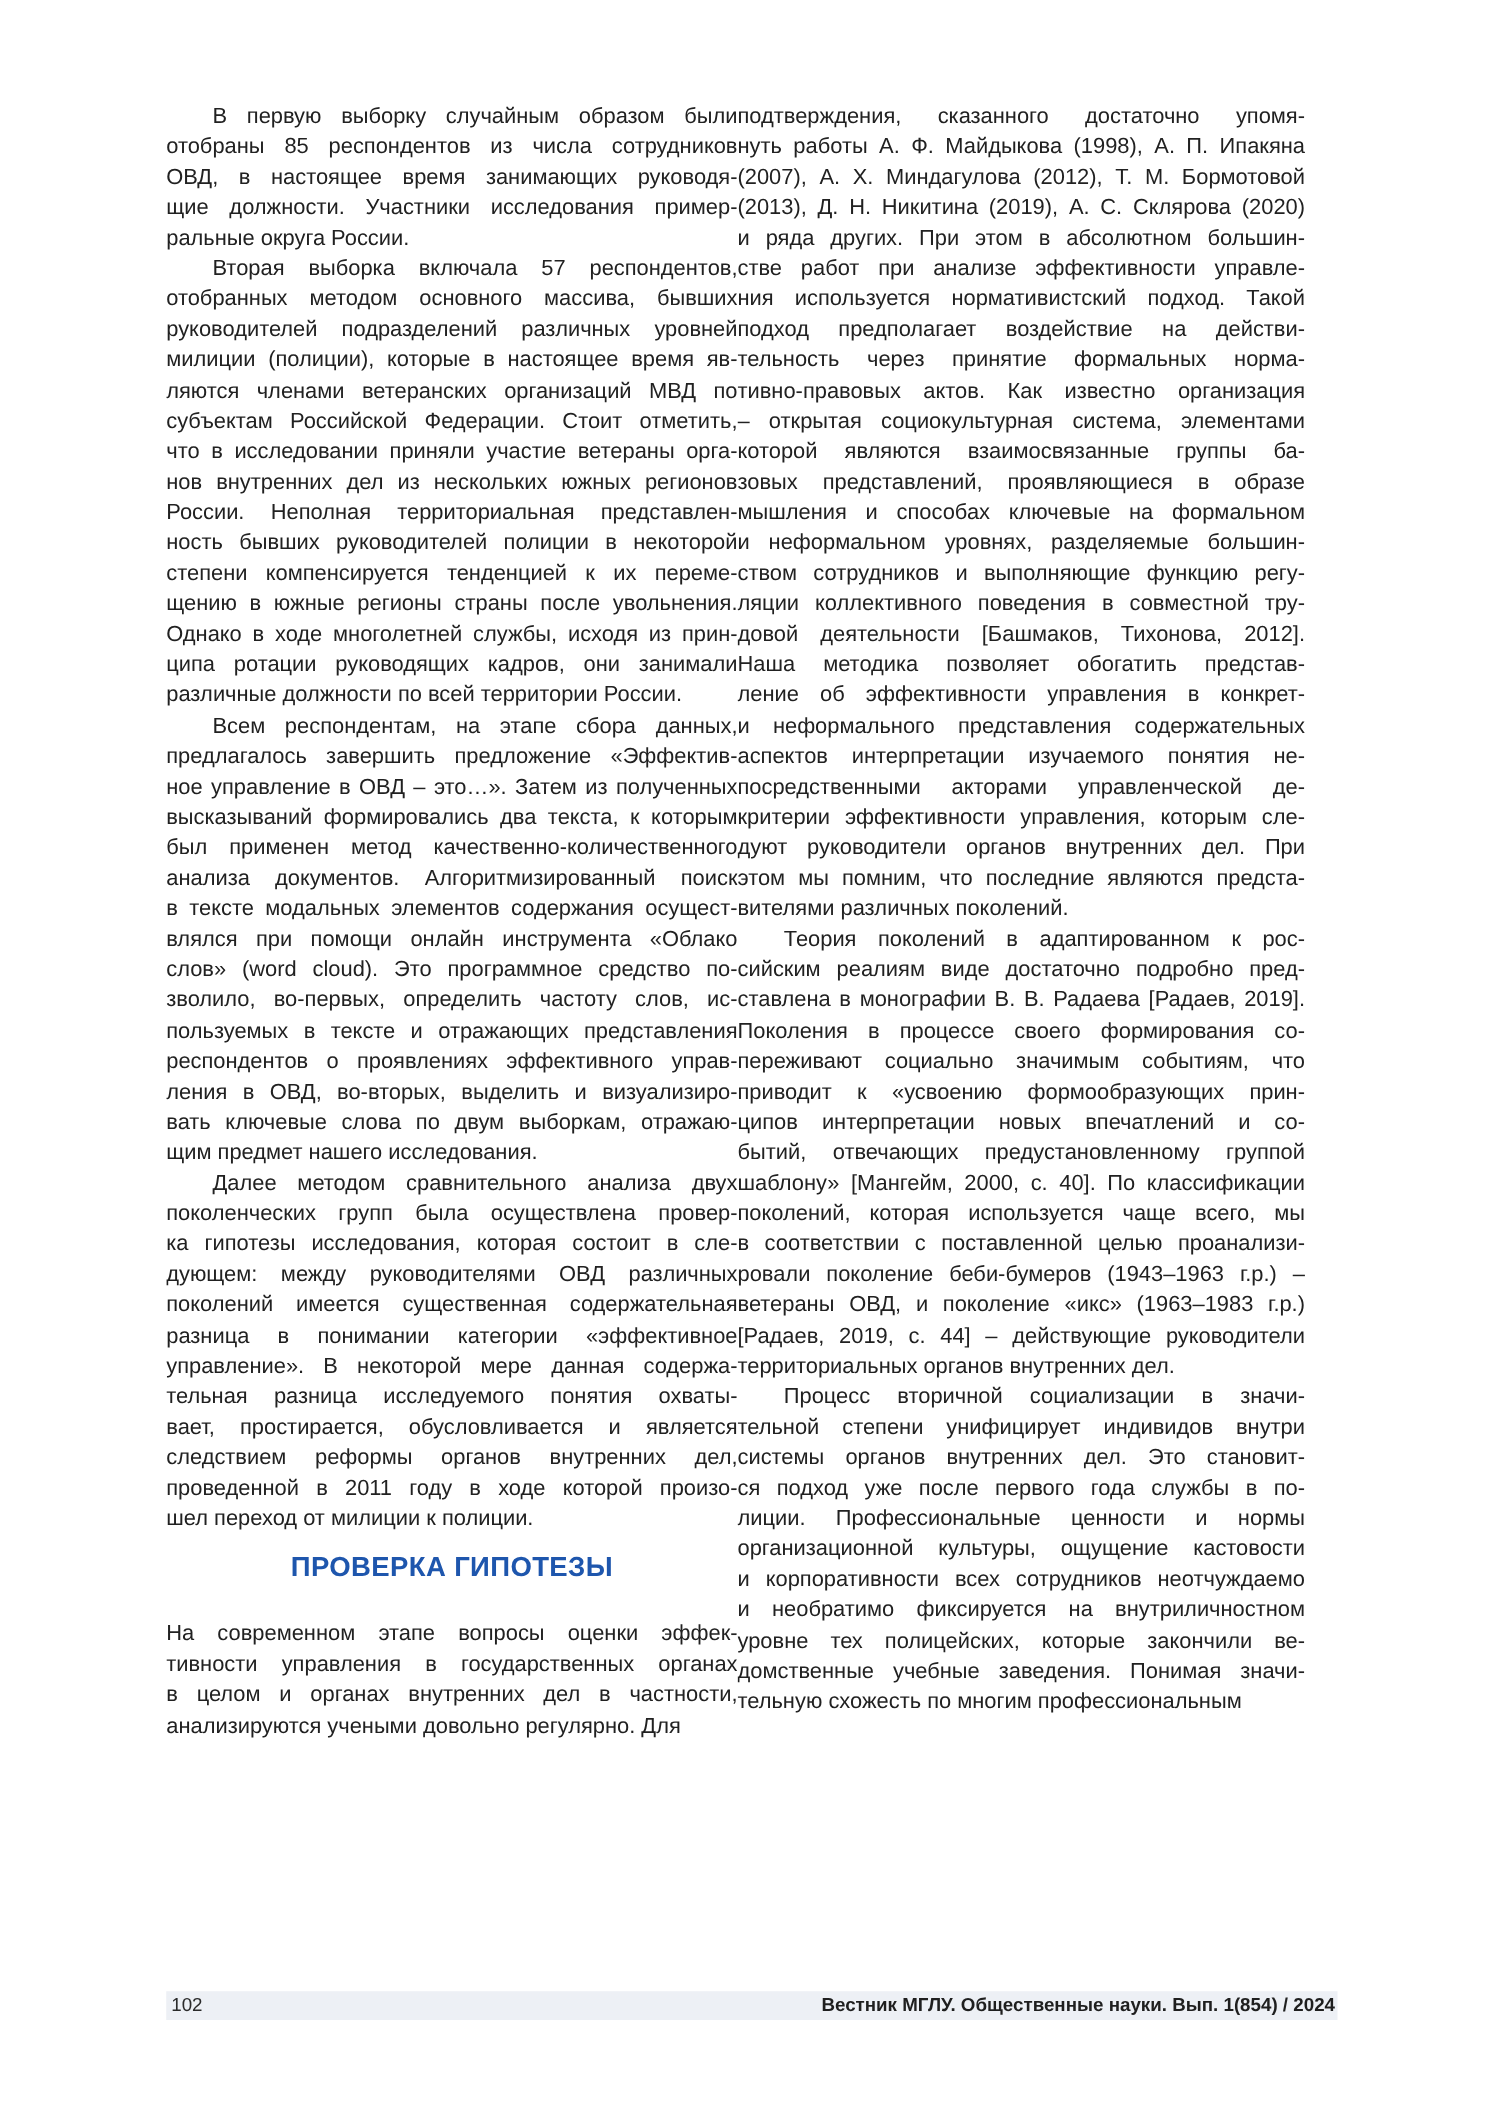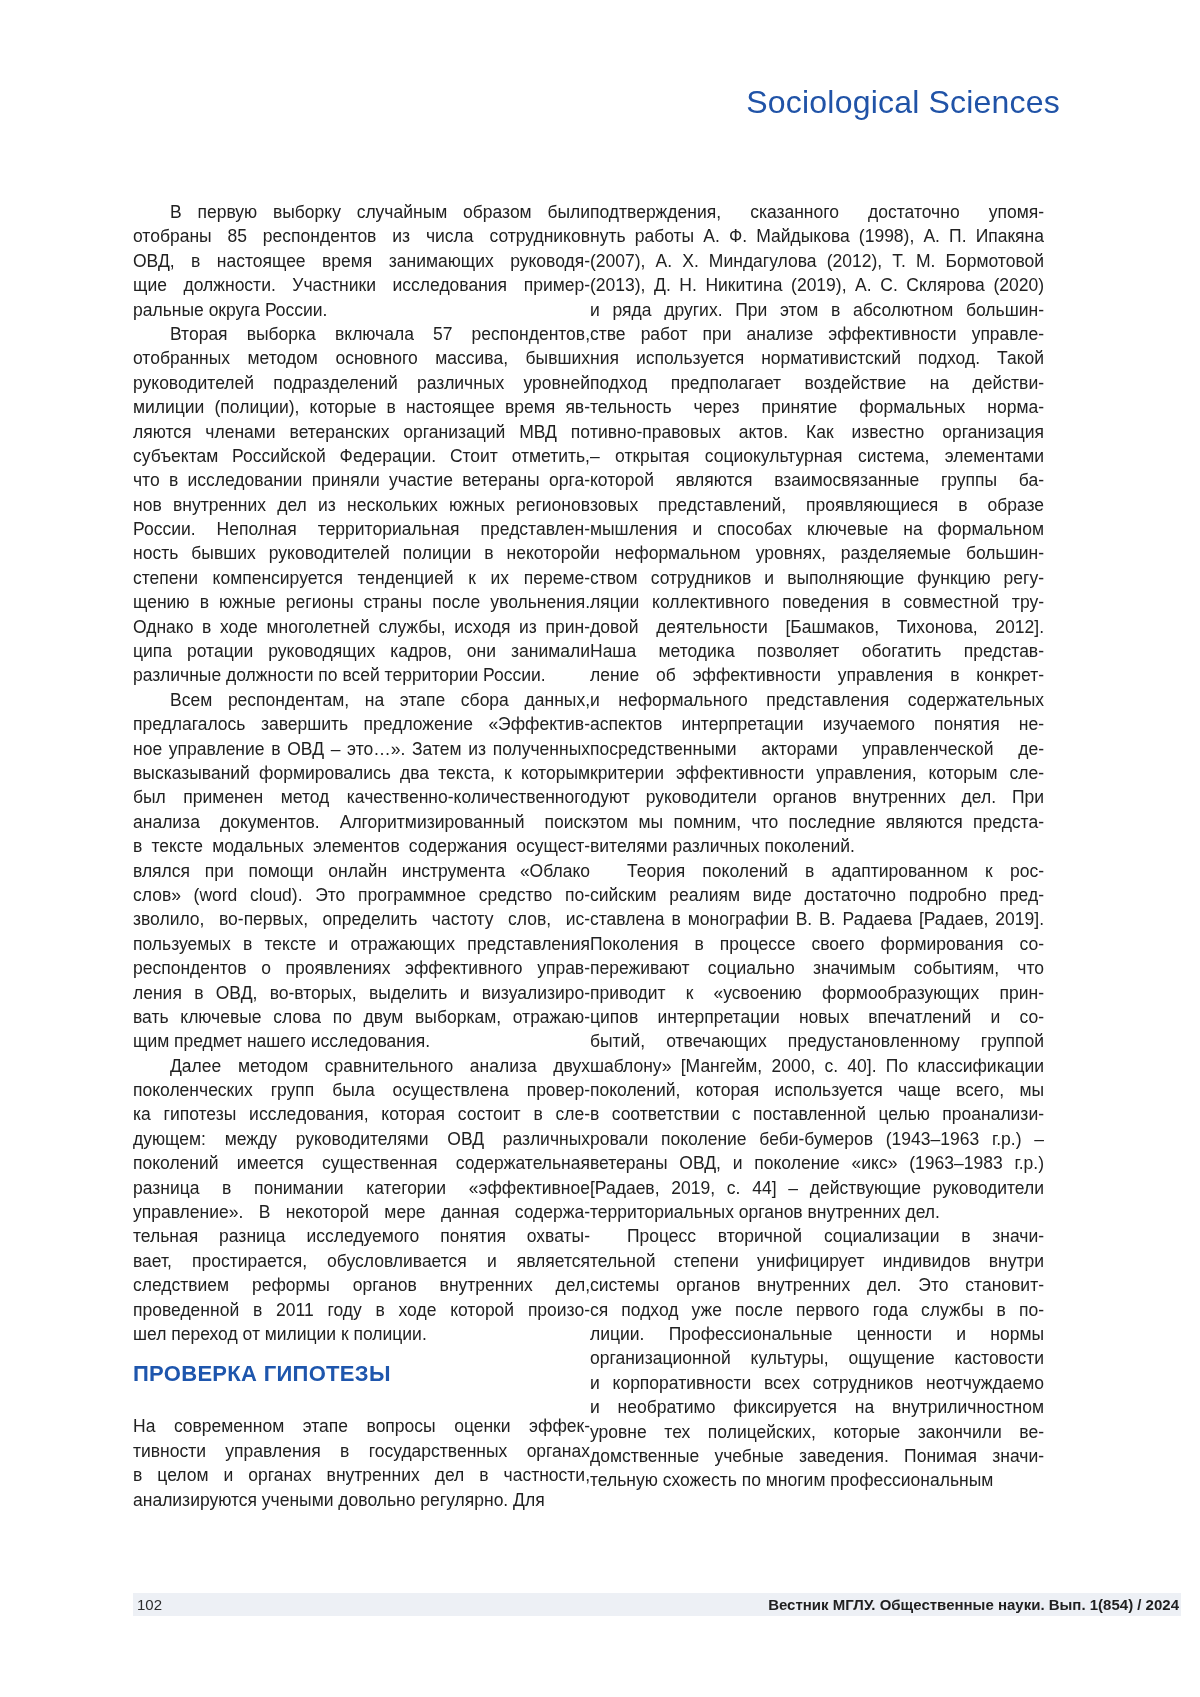--- a/index.html
+++ b/index.html
@@ -35,44 +35,44 @@
   .ln.last{text-align-last:left;}
   .ln.ind{text-indent:37px;}
   .sec-heading{
     margin-top:15px;
     margin-bottom:27px;
     font-size:22px;
     line-height:26px;
     font-weight:bold;
     color:#1e56ad;
     letter-spacing:0.3px;
+    text-align:center;
   }
   .footer-bar{
     position:absolute;
     left:133px;top:1593px;
-    width:1048px;height:23px;
+    width:937px;height:23px;
     background:#edf0f5;
     display:flex;
     align-items:center;
     justify-content:space-between;
     font-size:15px;
   }
   .page-num{color:#2b2b2b;padding-left:4px;}
   .journal{
     color:#1f1f1f;
     font-weight:600;
     padding-right:2px;
   }
 </style>
 </head>
 <body>
 
 <div class="page">
   <div class="content">
-    <div class="page-title" style="color: rgb(32, 83, 167);">Sociological Sciences</div>
     <div class="cols" style="color: rgb(33, 33, 33);">
       <div class="col col-left">
           <div class="para">
             <div class="ln ind">В первую выборку случайным образом были</div>
             <div class="ln">отобраны 85 респондентов из числа сотрудников</div>
             <div class="ln">ОВД, в настоящее время занимающих руководя-</div>
             <div class="ln">щие должности. Участники исследования пример-</div>
             <div class="ln last">ральные округа России.</div>
           </div>
           <div class="para">

